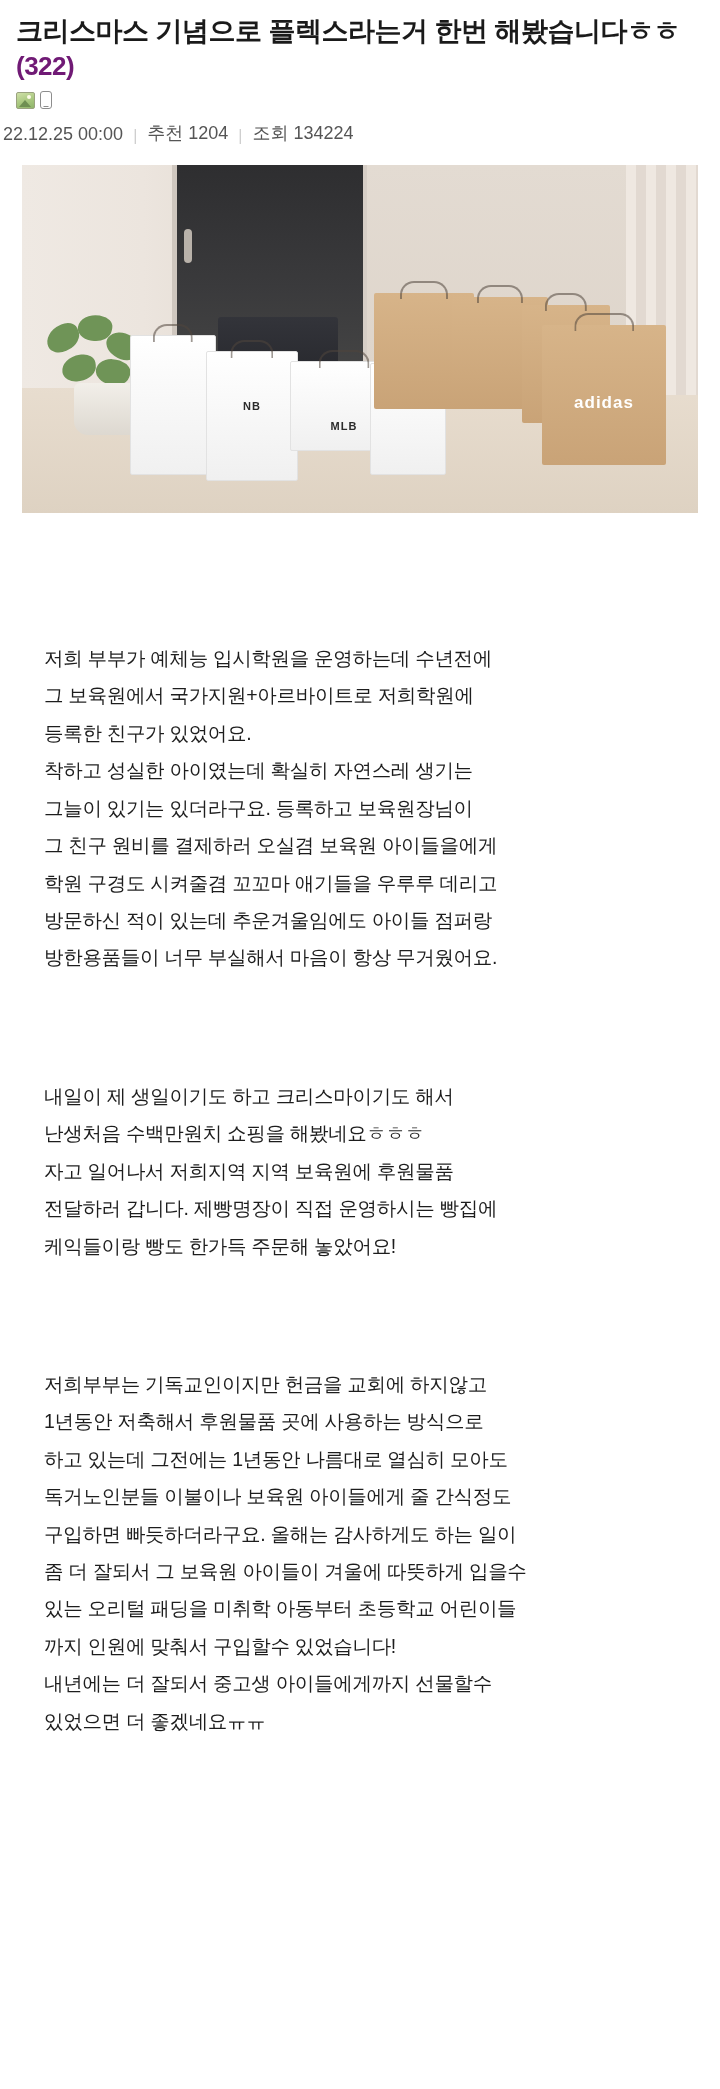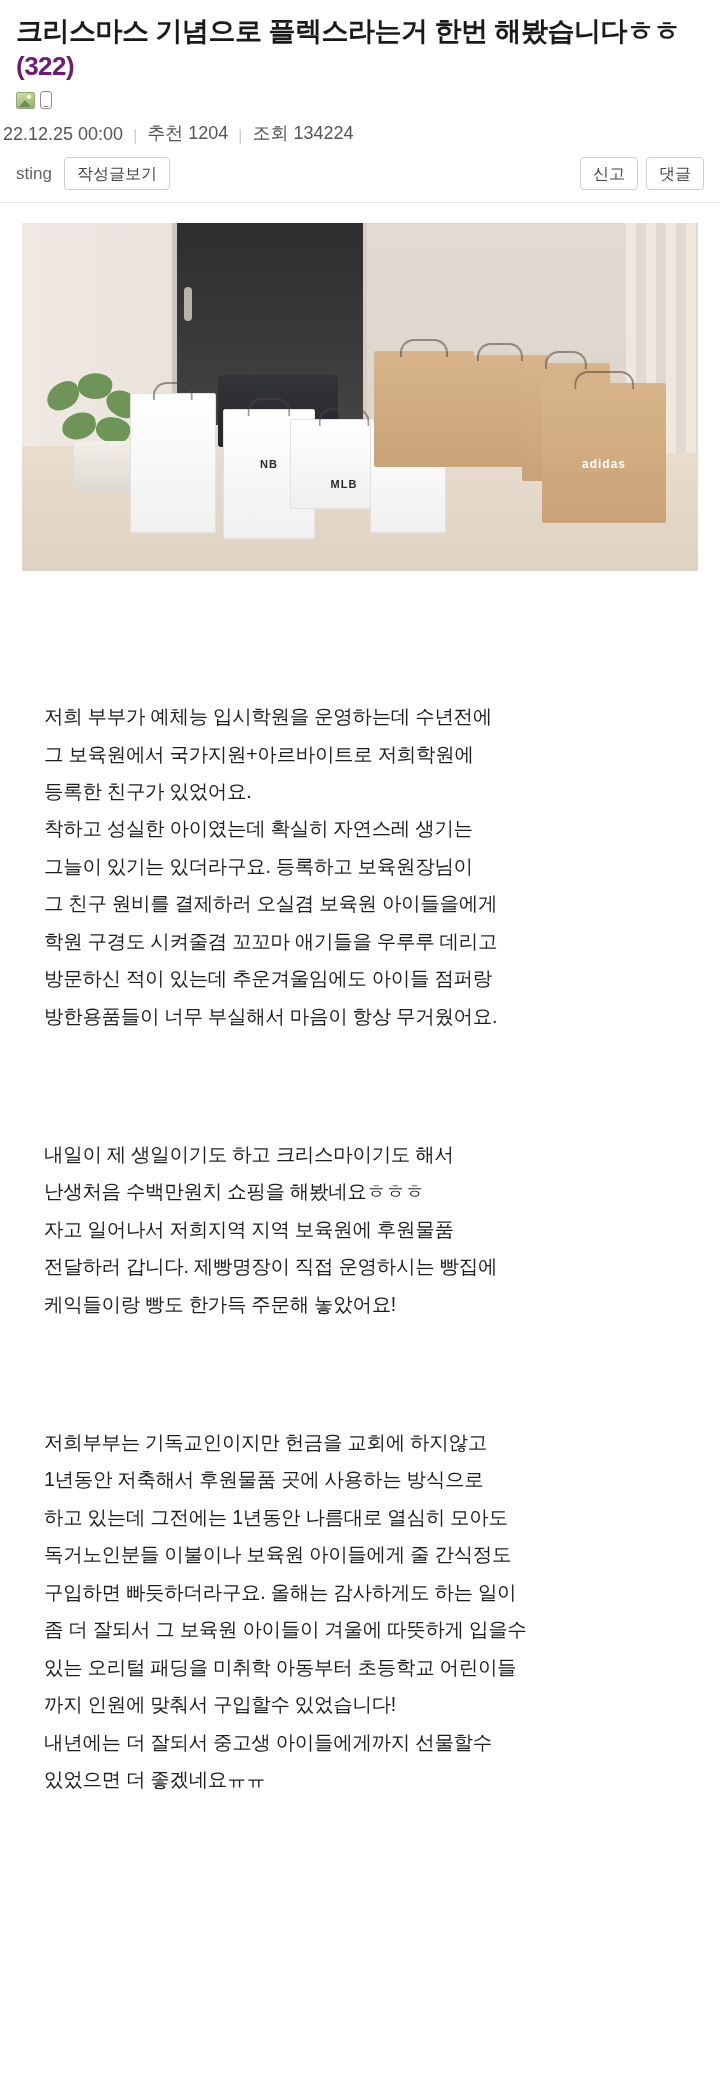--- a/index.html
+++ b/index.html
@@ -247,29 +247,20 @@
   </div>
 
   <div class="meta-row">
     <span>22.12.25 00:00</span>
     <span class="meta-sep">|</span>
     <span>추천 1204</span>
     <span class="meta-sep">|</span>
     <span>조회 134224</span>
   </div>
 
-  <div class="author-row">
-    <span class="author-name">sting</span>
-    <button class="btn">작성글보기</button>
-    <span class="spacer"></span>
-    <span class="right-btns">
-      <button class="btn">신고</button>
-      <button class="btn">댓글</button>
-    </span>
-  </div>
 
   <div class="photo-wrap" title="현관 앞 바닥에 놓인 흰색 쇼핑백들과 크라프트 종이 쇼핑백들, 검은 가방, 화분">
     <div class="photo">
       <div class="ph-wall"></div>
       <div class="ph-wallright"></div>
       <div class="ph-door"></div>
       <div class="ph-handle"></div>
       <div class="ph-curtain"></div>
 
       <div class="ph-plant">
@@ -279,21 +270,21 @@
         <div class="leaf" style="left:18px; top:40px; transform:rotate(-8deg);"></div>
         <div class="leaf" style="left:52px; top:44px; transform:rotate(20deg);"></div>
         <div class="ph-pot"></div>
       </div>
 
       <div class="ph-bagdark" style="left:196px; top:152px; width:120px; height:72px;"></div>
 
       <div class="ph-bagw" style="left:108px; top:170px; width:86px; height:140px;">
         <span class="handle"></span>
       </div>
-      <div class="ph-bagw" style="left:201px; top:186px; width:92px; height:130px;">
+      <div class="ph-bagw" style="left:184px; top:186px; width:92px; height:130px;">
         <span class="handle"></span>
         <span class="bag-label" style="top:48px;">NB</span>
       </div>
       <div class="ph-bagw" style="left:268px; top:196px; width:108px; height:90px;">
         <span class="handle"></span>
         <span class="bag-label" style="top:58px;">MLB</span>
       </div>
       <div class="ph-bagw" style="left:348px; top:198px; width:76px; height:112px;">
         <span class="handle"></span>
       </div>
@@ -302,21 +293,21 @@
         <span class="handle"></span>
       </div>
       <div class="ph-bagk" style="left:430px; top:132px; width:96px; height:112px;">
         <span class="handle"></span>
       </div>
       <div class="ph-bagk" style="left:500px; top:140px; width:88px; height:118px;">
         <span class="handle"></span>
       </div>
       <div class="ph-bagk" style="left:520px; top:160px; width:124px; height:140px;">
         <span class="handle"></span>
-        <span class="bag-label white" style="top:74px; font-size:12px;">adidas</span>
+        <span class="bag-label white" style="top:68px; font-size:17px;">adidas</span>
       </div>
     </div>
   </div>
 
   <div class="post-body">
     <p class="para">저희 부부가 예체능 입시학원을 운영하는데 수년전에
 그 보육원에서 국가지원+아르바이트로 저희학원에
 등록한 친구가 있었어요.
 착하고 성실한 아이였는데 확실히 자연스레 생기는
 그늘이 있기는 있더라구요. 등록하고 보육원장님이

